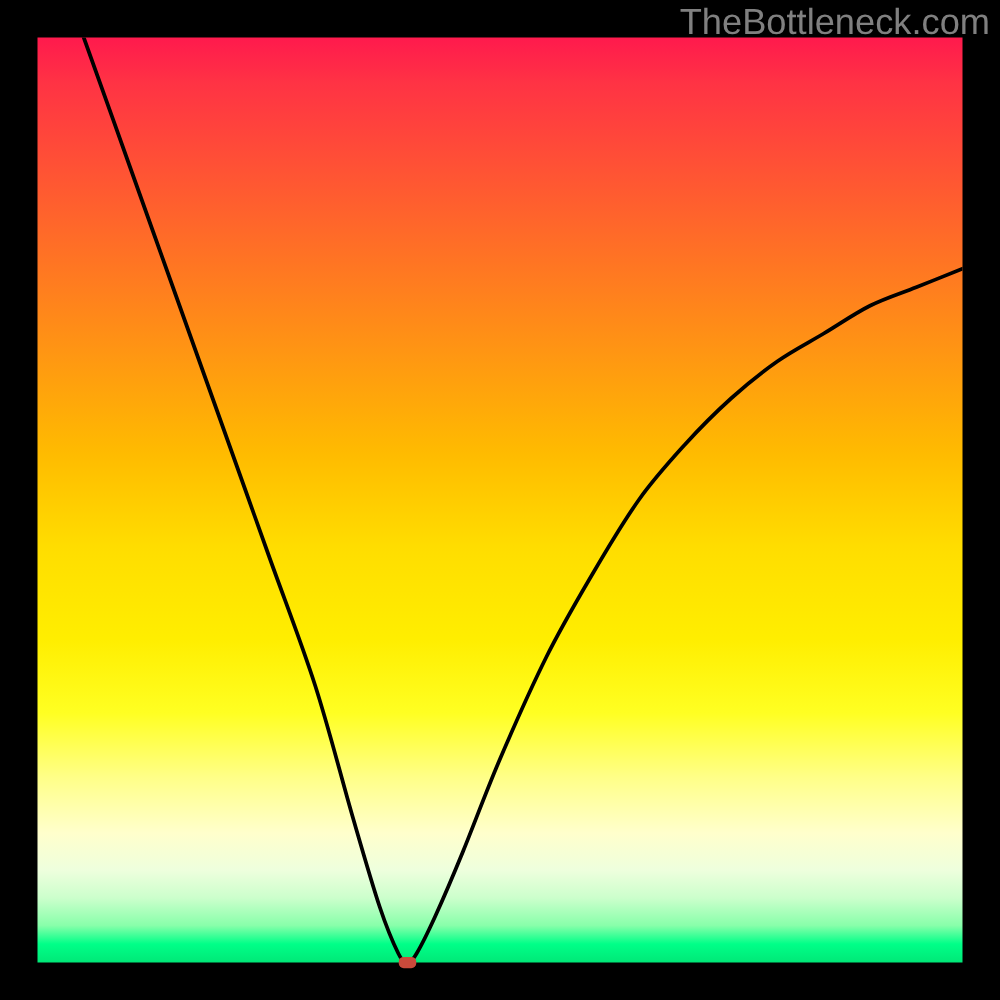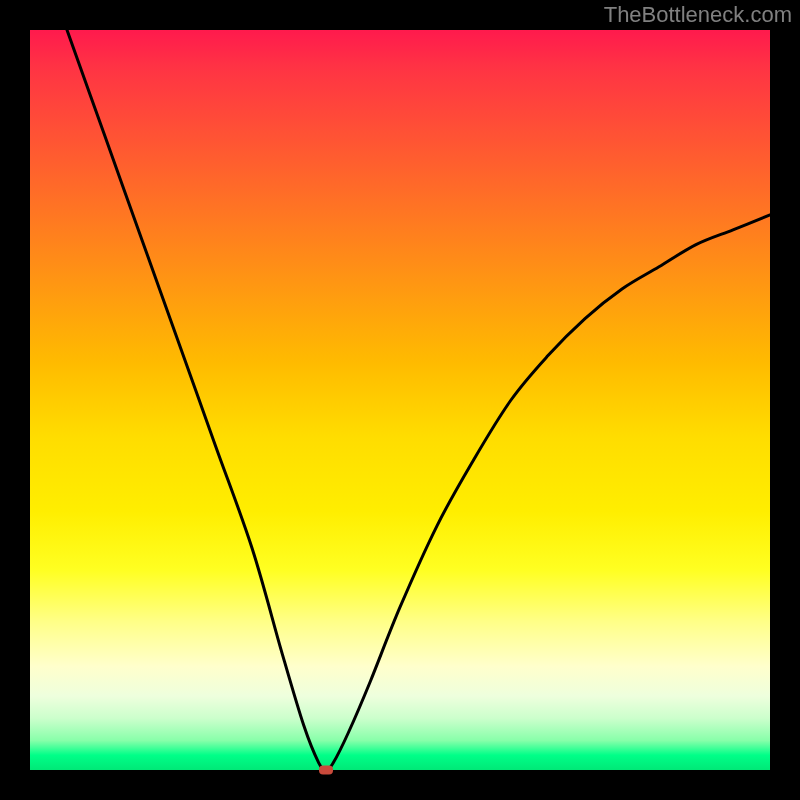--- a/index.html
+++ b/index.html
@@ -9,21 +9,21 @@
     background: #000;
     position: relative;
     font-family: Arial, Helvetica, sans-serif;
     overflow: hidden;
   }
   .watermark {
     position: absolute;
     top: 2px;
     right: 8px;
     color: #808080;
-    font-size: 22px;
+    font-size: 29px;
     font-family: Arial, sans-serif;
     z-index: 10;
   }
   .plot-area {
     position: absolute;
     left: 30px;
     top: 30px;
     width: 740px;
     height: 740px;
     background: linear-gradient(to bottom,

